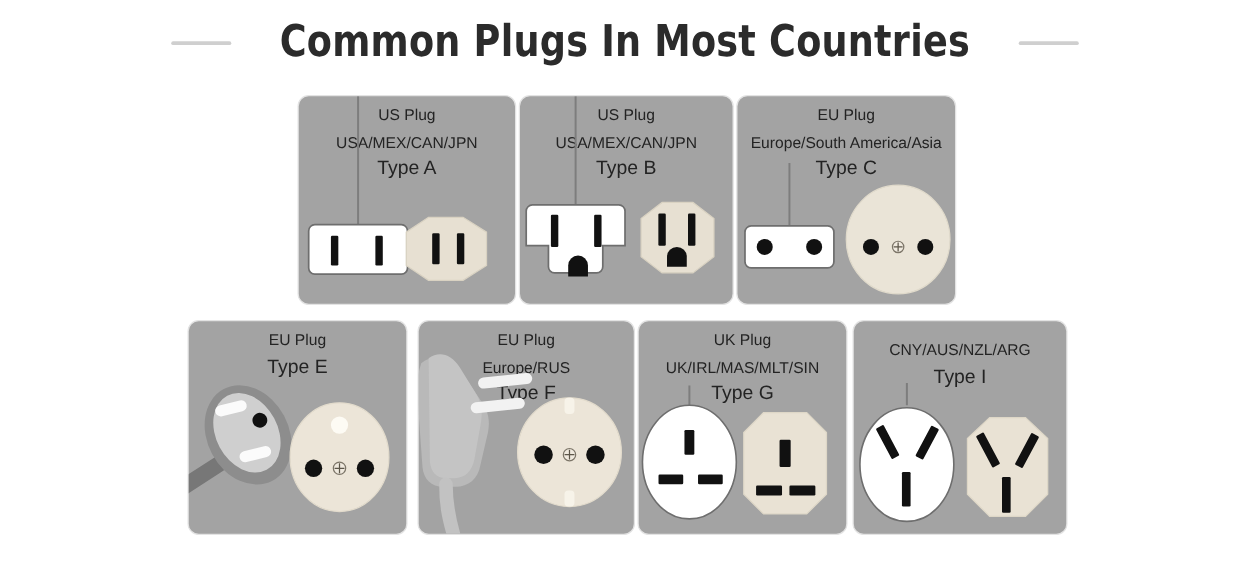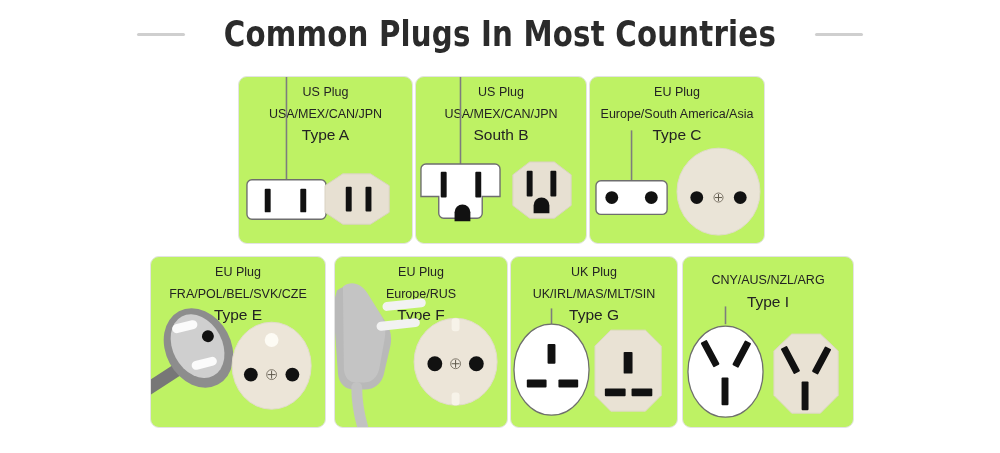--- a/index.html
+++ b/index.html
@@ -24,21 +24,21 @@
   .title-text{
     font-family:"Liberation Sans Narrow","DejaVu Sans Condensed","Liberation Sans",sans-serif;
     font-size:35px;font-weight:bold;color:#2b2b2b;
     letter-spacing:.2px;white-space:nowrap;
     transform:scaleX(.93);transform-origin:center;
   }
 
   
   .card{
     position:absolute;
-    background:#bef264;
+    background:#a3a3a3;
     border:1px solid #e3e3e3;
     border-radius:9px;
     box-sizing:border-box;
   }
   .card-labels{
     position:absolute;left:0;right:0;top:9px;
     text-align:center;color:#232323;
     line-height:1.08;
   }
   .lbl-1{font-size:12.5px;display:block;}
@@ -77,21 +77,21 @@
         <rect x="108" y="111" width="6" height="25" rx="1" fill="#111111"></rect>
         <rect x="128" y="111" width="6" height="25" rx="1" fill="#111111"></rect>
       </svg>
     </div>
   </div>
 
   <div class="card" style="left:415px;top:76px;width:172px;height:168px;">
     <div class="card-labels">
       <span class="lbl-1">US Plug</span>
       <span class="lbl-2">USA/MEX/CAN/JPN</span>
-      <span class="lbl-3">South B</span>
+      <span class="lbl-3">Type B</span>
     </div>
     <div class="card-art">
       <svg viewBox="0 0 172 168">
         <line x1="45" y1="0" x2="45" y2="88" stroke="#7d7d7d" stroke-width="1.6"></line>
 
         <path d="M10 88 h70 a5 5 0 0 1 5 5 v28 h-18 v17 a5 5 0 0 1 -5 5 h-34 a5 5 0 0 1 -5 -5 v-17 h-18 v-28 a5 5 0 0 1 5 -5 z" fill="#ffffff" stroke="#6e6e6e" stroke-width="1.4"></path>
         <rect x="25" y="96" width="6" height="26" rx="1" fill="#111111"></rect>
         <rect x="60" y="96" width="6" height="26" rx="1" fill="#111111"></rect>
         <path d="M39 137 a8 8 0 0 1 16 0 v9 h-16 z" fill="#111111"></path>
 
@@ -122,21 +122,20 @@
         <circle cx="130" cy="122" r="4.6" fill="#efe9de" stroke="#7c7568" stroke-width="1"></circle>
         <line x1="130" y1="118.4" x2="130" y2="125.6" stroke="#5c5649" stroke-width="1"></line>
         <line x1="126.4" y1="122" x2="133.6" y2="122" stroke="#5c5649" stroke-width="1"></line>
       </svg>
     </div>
   </div>
 
   <div class="card" style="left:150px;top:256px;width:176px;height:172px;">
     <div class="card-labels">
       <span class="lbl-1">EU Plug</span>
-      <span class="lbl-2">FRA/POL/BEL/SVK/CZE</span>
       <span class="lbl-3">Type E</span>
     </div>
     <div class="card-art">
       <svg viewBox="0 0 176 172">
 
         <path d="M-4 134 L30 112" stroke="#777777" stroke-width="13" stroke-linecap="round"></path>
 
         <g transform="rotate(-28 48 92)">
           <ellipse cx="48" cy="92" rx="33" ry="42" fill="#8d8d8d"></ellipse>
           <ellipse cx="48" cy="90" rx="25" ry="34" fill="#cfcfcf"></ellipse>

